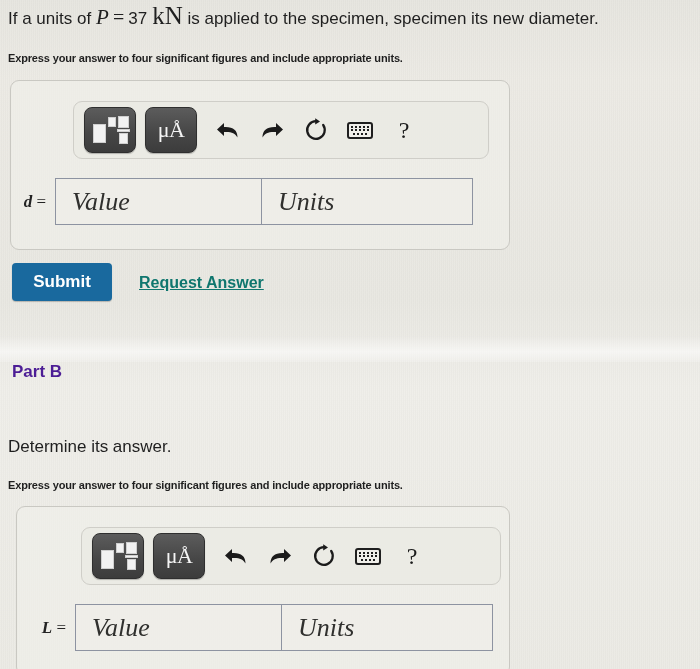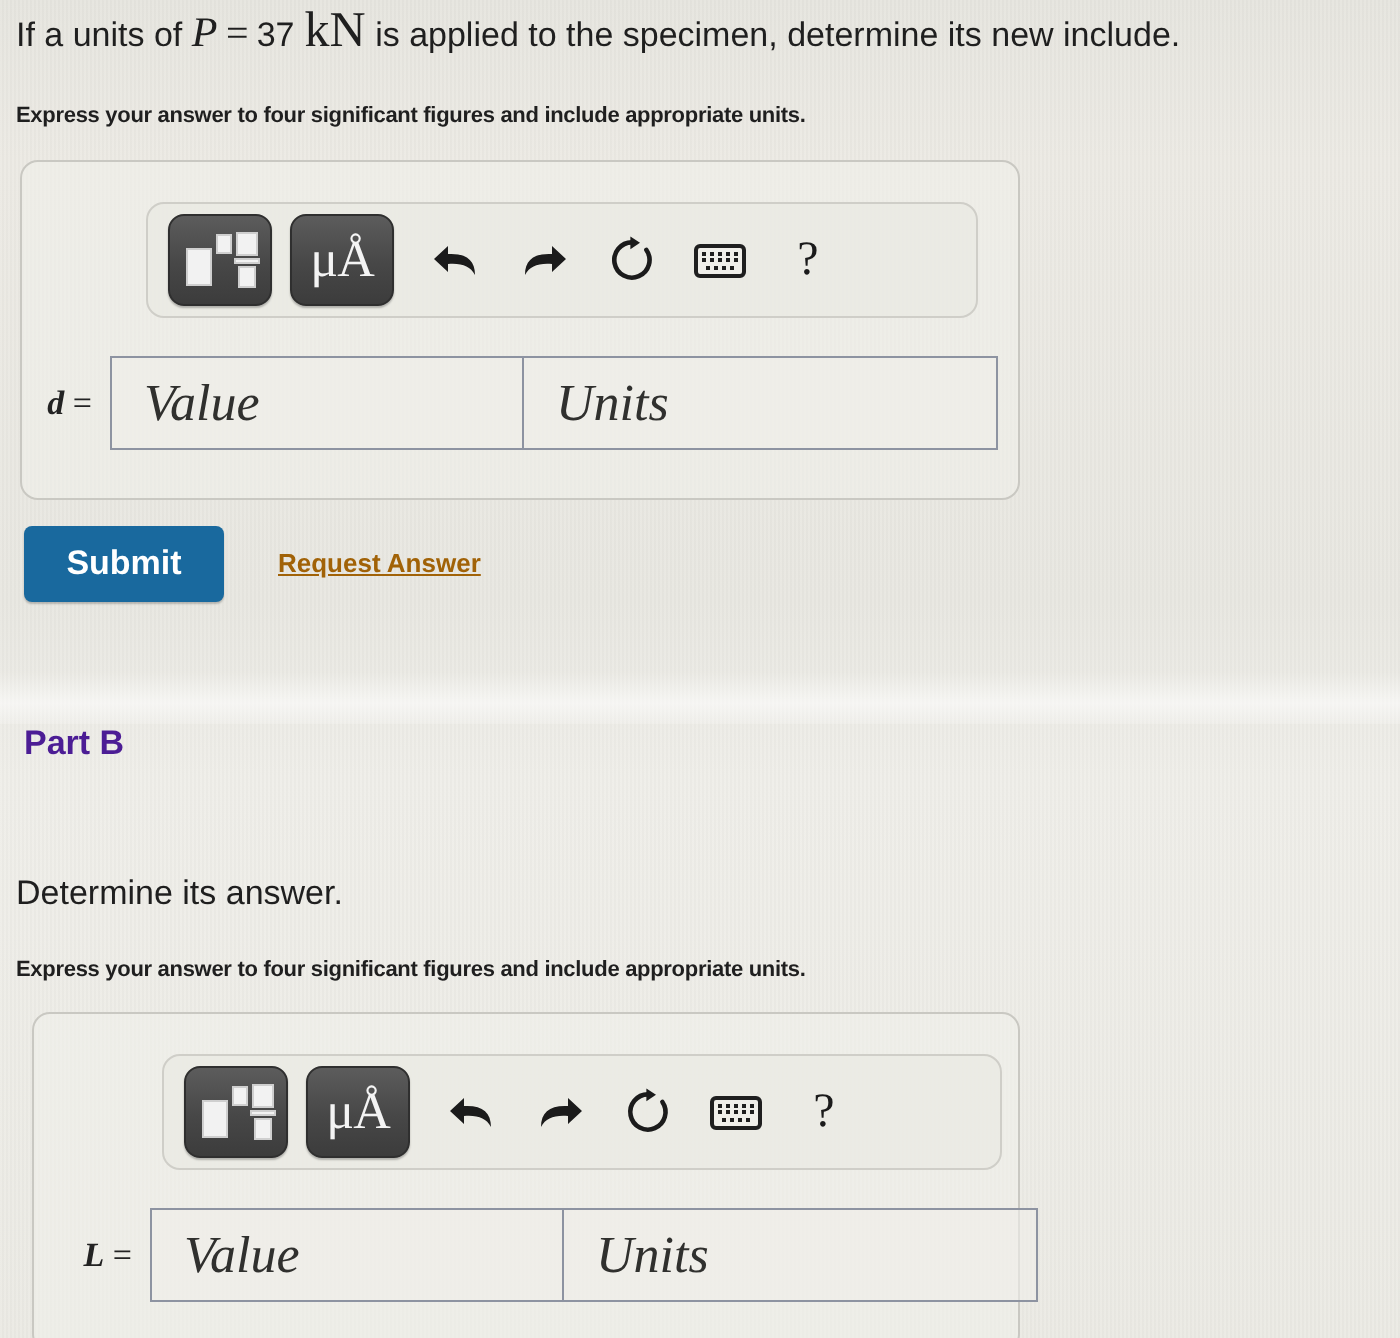--- a/index.html
+++ b/index.html
@@ -121,21 +121,21 @@
   }
   .tg-big   { left: 0px;  top: 8px;  width: 13px; height: 19px; }
   .tg-small { left: 15px; top: 1px;  width: 8px;  height: 10px; }
   .tg-num   { left: 25px; top: 0px;  width: 11px; height: 12px; }
   .tg-bar   { left: 24px; top: 13px; width: 13px; height: 2.5px; border: none; }
   .tg-den   { left: 26px; top: 17px; width: 9px;  height: 11px; }
 
   .ua-glyph {
     color: #f4f4f4;
     font-family: "Liberation Serif", serif;
-    font-size: 26px;
+    font-size: 22px;
     line-height: 1;
     letter-spacing: -0.5px;
     padding-bottom: 1px;
   }
 
   .tb-icon {
     width: 44px;
     height: 46px;
     display: flex;
     align-items: center;
@@ -202,43 +202,43 @@
     box-sizing: border-box;
     display: flex;
     align-items: center;
     padding-left: 16px;
     font-family: "Liberation Serif", serif;
     font-style: italic;
     font-size: 26px;
     color: #30302e;
   }
   .inp-value { width: 206px; border-right: none; }
-  .inp-units { width: 238px; }
+  .inp-units { width: 212px; }
 
   
   .submit-btn {
     position: absolute;
     background: #19699e;
     color: #ffffff;
     font-size: 17px;
     font-weight: bold;
     border: none;
     border-radius: 4px;
     padding: 1px;
     height: 36px;
     width: 98px;
     display: flex;
     align-items: center;
     justify-content: center;
     box-shadow: 0 1px 1px rgba(0,0,0,0.22);
   }
   .req-link {
     position: absolute;
-    color: #a16207;
-    font-size: 13px;
+    color: #0f766e;
+    font-size: 16px;
     font-weight: bold;
     text-decoration: underline;
     white-space: nowrap;
     text-align: right;
   }
 
   
   .band {
     position: absolute;
     left: 0; right: 0;
@@ -252,21 +252,21 @@
     color: #4c1d95;
   }
 </style>
 </head>
 <body>
 
 <div class="page"></div>
 
 <div class="content">
 
-  <div class="q-line" style="top:5px;"><span>If a units of </span><span class="mathvar">P</span><span class="matheq"> </span><span class="matheq">=</span><span class="matheq"> </span><span class="mathnum">37</span><span class="mathunit"> </span><span class="mathunit">kN</span><span> is applied to the specimen, determine its new include.</span></div>
+  <div class="q-line" style="top:5px;"><span>If a units of </span><span class="mathvar">P</span><span class="matheq"> </span><span class="matheq">=</span><span class="matheq"> </span><span class="mathnum">37</span><span class="mathunit"> </span><span class="mathunit">kN</span><span> is applied to the specimen, specimen its new diameter.</span></div>
 
   <div class="q-line q-bold" style="top:47px;">Express your answer to four significant figures and include appropriate units.</div>
 
   <div class="answer-panel" style="left:10px; top:80px; width:500px; height:170px;">
 
     <div class="toolbar" style="left:62px; top:20px; width:416px; height:58px; padding-left:10px;">
       <div class="tb-btn">
         <div class="tmpl-glyph">
           <i class="tg-big"></i>
             <i class="tg-small"></i>

